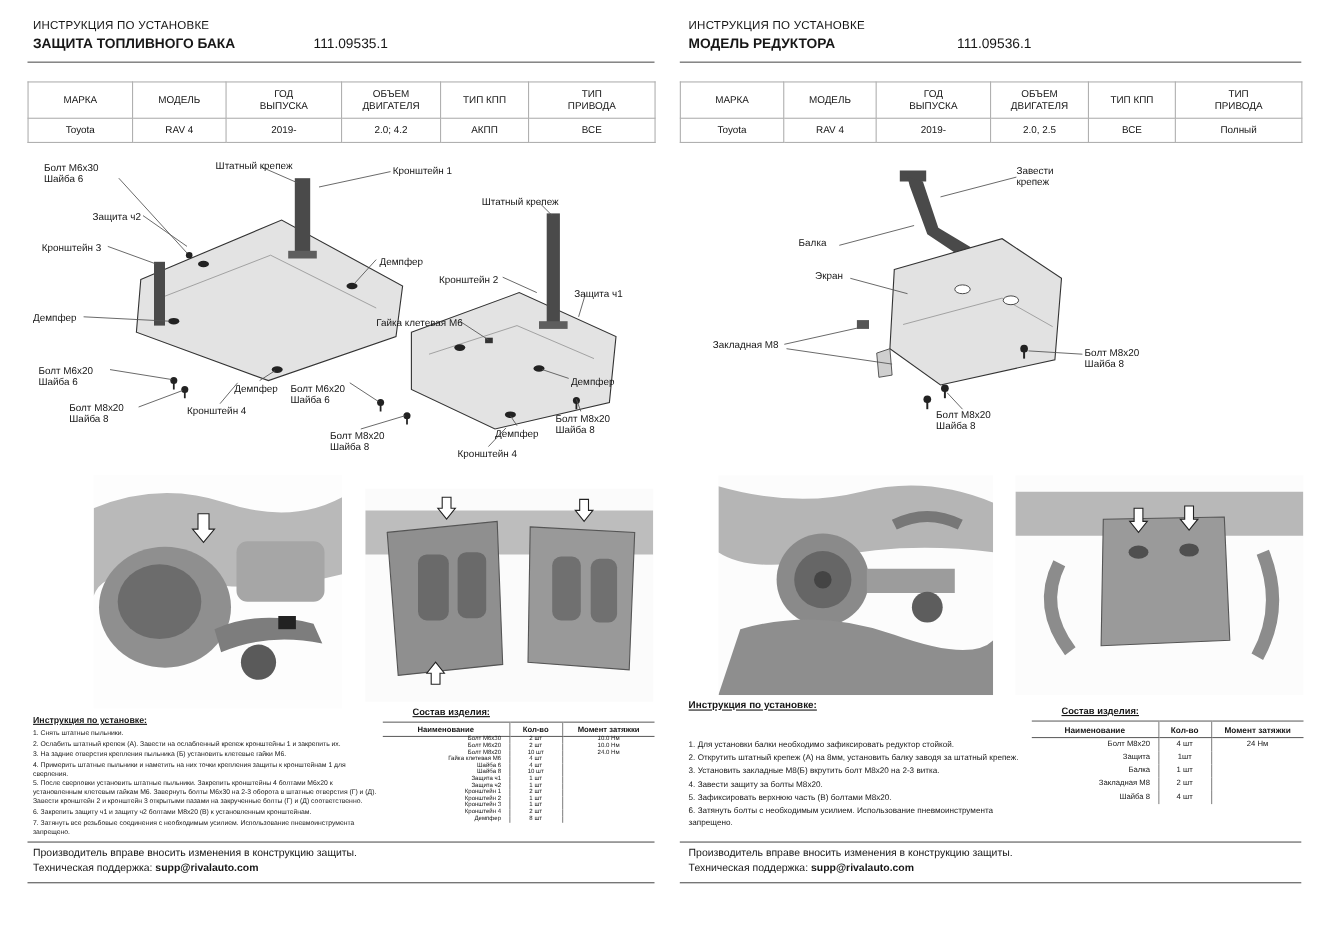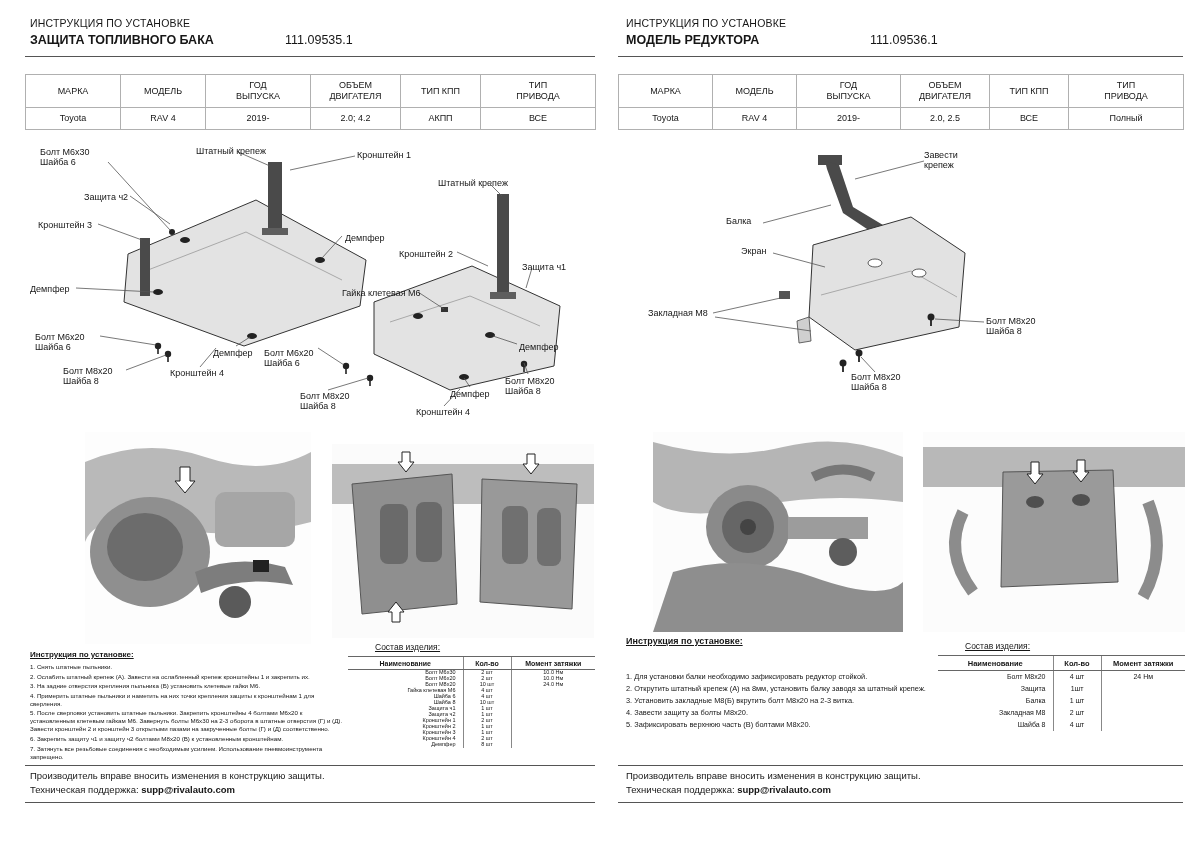--- a/index.html
+++ b/index.html
@@ -17,21 +17,21 @@
   .spec th,.spec td{border:1px solid #b0b0b0;font-size:9px;font-weight:normal;text-align:center;vertical-align:middle;white-space:pre-line;line-height:1.2;padding:1px}
   .spec th{height:33px}
   .spec td{height:22px}
   .diagram{position:absolute}
   .dlabel{position:absolute;font-size:9px;line-height:1.13;white-space:pre-line}
   .photo{position:absolute;overflow:hidden;background:#fdfdfd}
   .photo svg{width:100%;height:100%;display:block}
   .itit{position:absolute;font-weight:bold;text-decoration:underline}
   #page1 .itit{font-size:8px}
   #page2 .itit{font-size:9px}
-  .ptit{position:absolute;font-weight:normal;text-decoration:underline;font-size:8.5px;text-align:center}
+  .ptit{position:absolute;font-weight:bold;text-decoration:underline;font-size:8.5px;text-align:center}
   .ilist{position:absolute}
   #page1 .ilist{font-size:6.2px;line-height:1.3;width:314px}
   #page2 .ilist{font-size:7.4px;line-height:1.42;width:316px}
   .ilist div{margin-bottom:1.5px}
   table.parts{position:absolute;border-collapse:collapse;table-layout:fixed}
   .parts th{font-weight:bold;border-top:1px solid #666;border-bottom:1px solid #666;text-align:center;vertical-align:middle}
   .parts td{text-align:center;vertical-align:middle}
   .parts td.name{text-align:right;padding-right:7px}
   .parts .c-qty,.parts .c-tq{border-left:1px solid #888}
   #page1 .parts th{font-size:7px;height:13px}
@@ -393,20 +393,21 @@
     </svg>
   </div>
 
   <div class="itit" style="left:13px;top:636px">Инструкция по установке:</div>
   <div class="ilist" style="left:13px;top:672px">
     <div>1. Для установки балки необходимо зафиксировать редуктор стойкой.</div>
     <div>2. Открутить штатный крепеж (А) на 8мм, установить балку заводя за штатный крепеж.</div>
     <div>3. Установить закладные М8(Б) вкрутить болт М8х20 на 2-3 витка.</div>
     <div>4. Завести защиту за болты М8х20.</div>
     <div>5. Зафиксировать верхнюю часть (В) болтами М8х20.</div>
+    <div>6. Затянуть болты с необходимым усилием. Использование пневмоинструмента запрещено.</div>
   </div>
 
   <div class="ptit" style="left:352px;top:641px">Состав изделия:</div>
   <table class="parts" style="left:325px;top:655px;width:247px">
     <colgroup>
         <col style="width:115px">
         <col style="width:48px">
         <col style="width:84px">
       </colgroup>
     <tbody>

